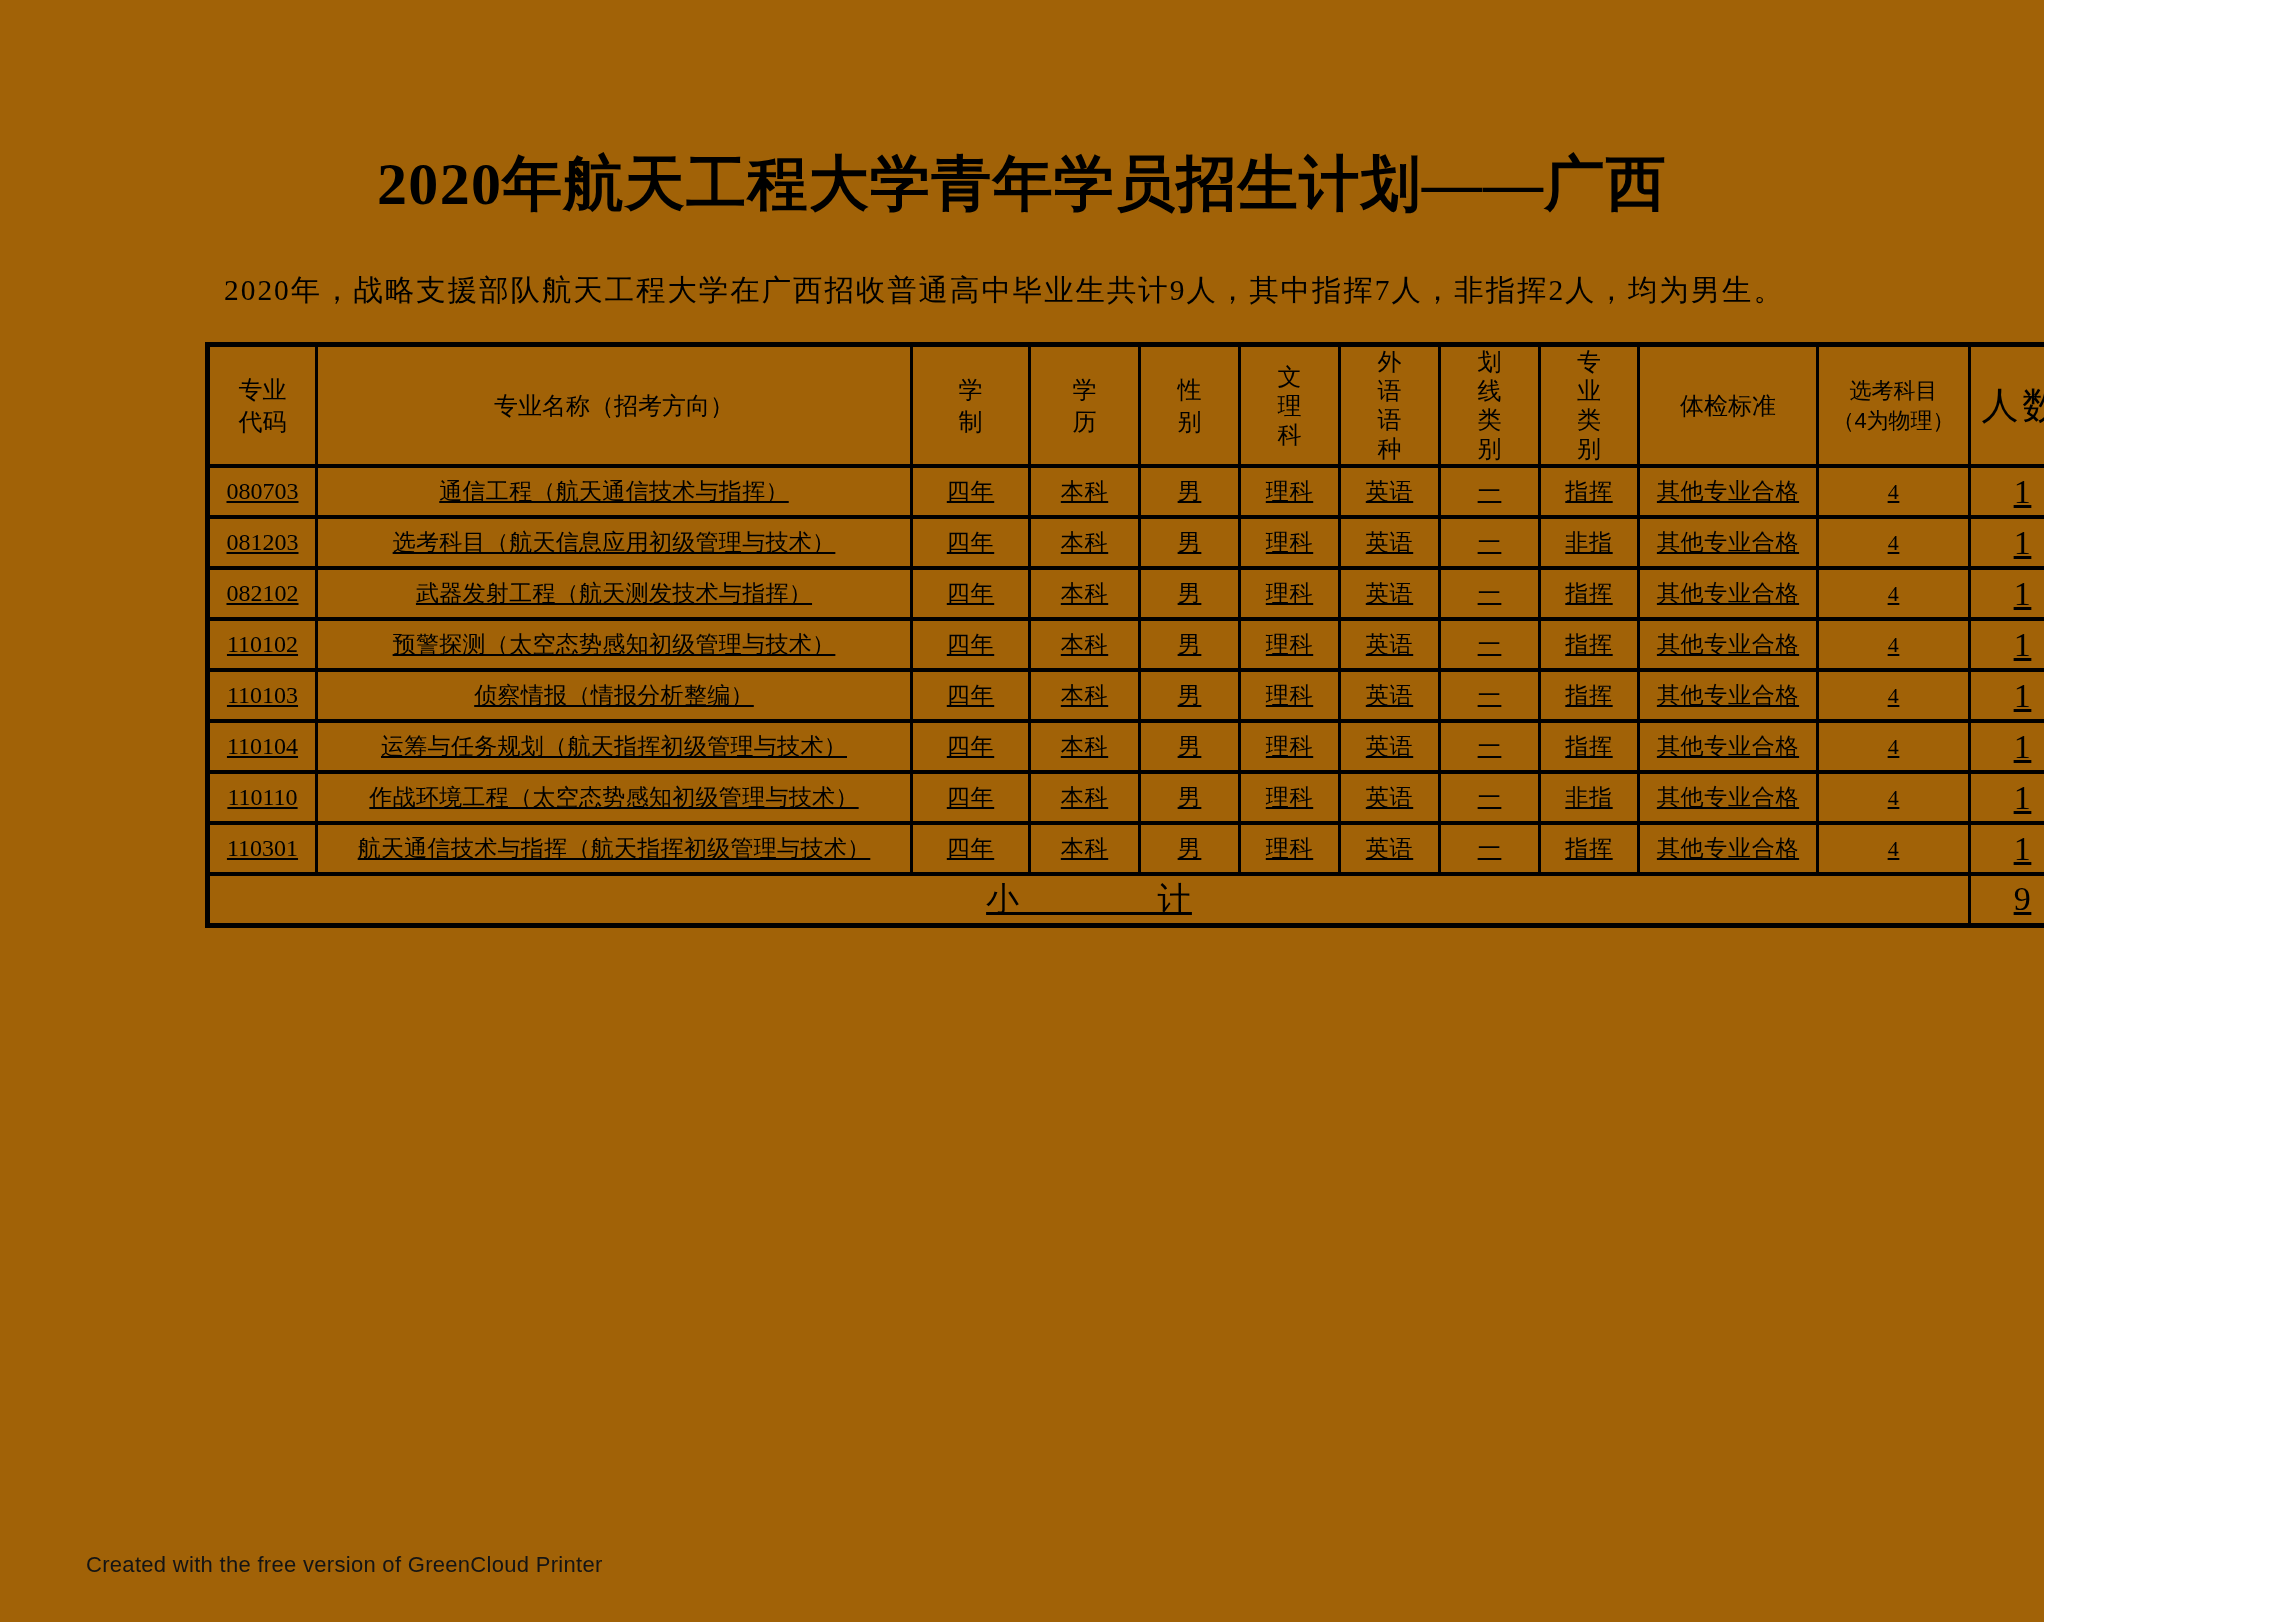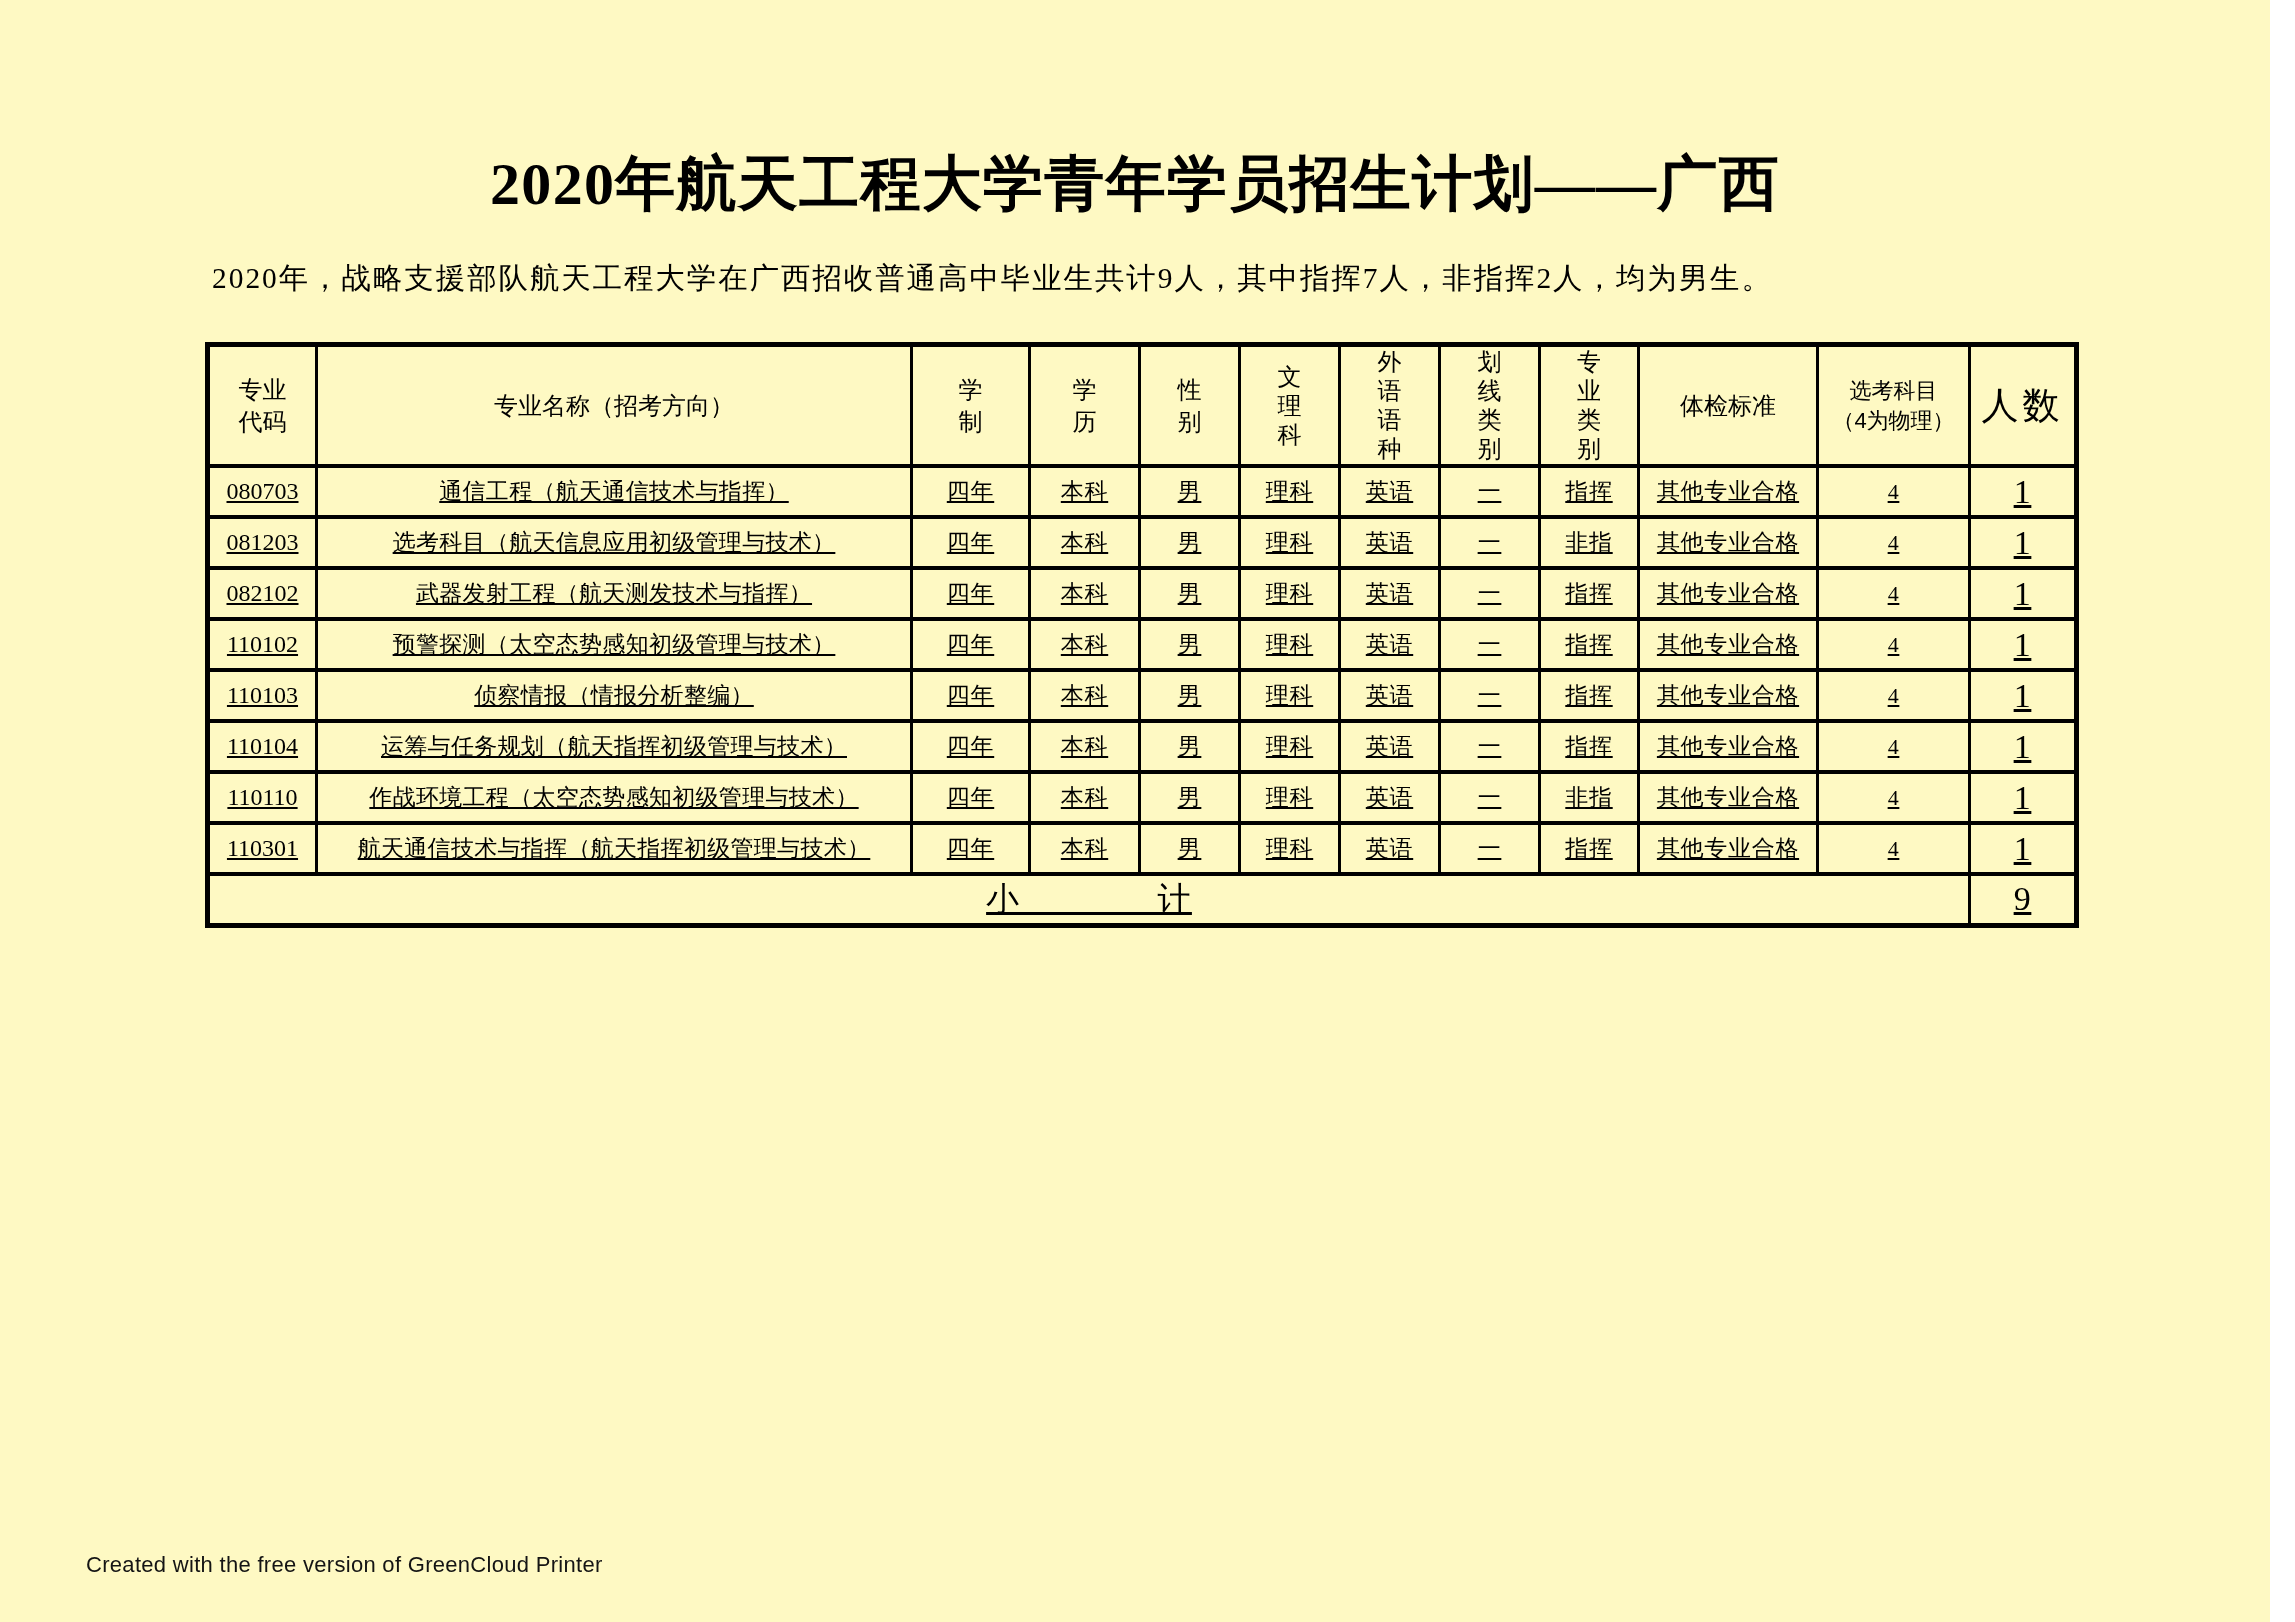--- a/index.html
+++ b/index.html
@@ -1,31 +1,31 @@
 <!DOCTYPE html>
 <html style="font-size:10.5px"><head>
 <meta charset="utf-8">
 <style>
   html,body{margin:0;padding:0;background:#ffffff;}
   .page{
     position:relative;
-    width:2270px;height:1623px;
-    background:#fef9c3;color:#000;
+    width:2044px;height:1623px;
+    background:#a16207;color:#000;
     font-family:"Liberation Serif","DejaVu Serif",serif;
     overflow:hidden;
   }
   .title{
     position:absolute;top:151px;left:0;width:100%;margin:0;
     text-align:center;
     font-family:"Liberation Serif","DejaVu Serif",serif;
     font-size:60px;font-weight:bold;letter-spacing:1.3px;line-height:1.1;
     white-space:nowrap;
   }
   .intro{
-    position:absolute;top:257px;left:208px;margin:4px;
+    position:absolute;top:257px;left:208px;margin:16px;
     font-size:29.4px;letter-spacing:2px;line-height:1.2;
     white-space:nowrap;
   }
   table.plan{
     position:absolute;top:342px;left:205px;
     width:1871px;
     border-collapse:collapse;table-layout:fixed;
     border:5.9px solid #000;
   }
   table.plan th, table.plan td{

